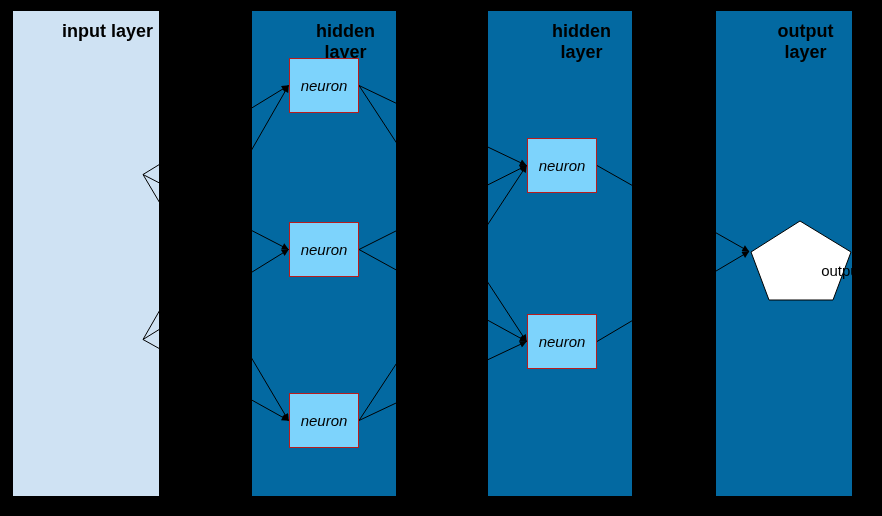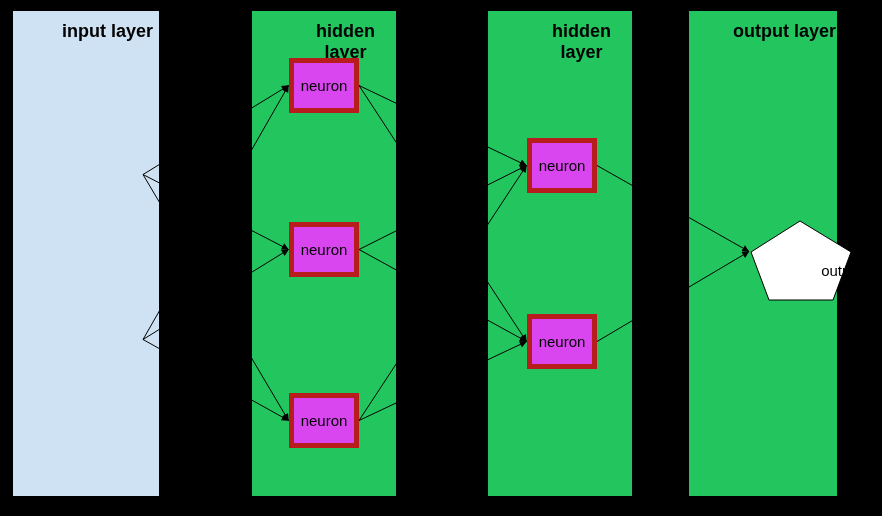--- a/index.html
+++ b/index.html
@@ -9,27 +9,27 @@
     height: 516px;
     background: #000000;
     overflow: hidden;
     font-family: "Liberation Sans", sans-serif;
     color: #000000;
   }
   .panel {
     position: absolute;
     top: 11px;
     height: 485px;
-    background: #22c55e;
+    background: #0369a1;
   }
   .panel.input-panel { background: #cfe2f3; }
   .panel-input   { left: 13px;  width: 146px; }
   .panel-hidden1 { left: 252px; width: 144px; }
   .panel-hidden2 { left: 488px; width: 144px; }
-  .panel-output  { left: 689px; width: 148px; }
+  .panel-output  { left: 716px; width: 136px; }
   .layer-title {
     position: relative;
     padding-top: 10px;
     text-align: center;
     font-size: 18px;
     font-weight: bold;
     color: #000000;
     padding-left: 43px;
   }
   svg.edges {
@@ -37,25 +37,26 @@
     left: 0; top: 0;
     width: 882px; height: 516px;
     pointer-events: none;
     z-index: 2;
   }
   .node {
     position: absolute;
     display: flex;
     align-items: center;
     justify-content: center;
-    background: #d946ef;
-    border: 5px solid #b91c1c;
+    background: #7dd3fc;
+    border: 1px solid #b91c1c;
     box-sizing: border-box;
     font-size: 15px;
     z-index: 3;
+    font-style: italic;
   }
   .node.circle { border-radius: 50%; width: 111px; height: 111px; left: 32px; }
   .node.circle.c1 { top: 119px; }
   .node.circle.c2 { top: 284px; }
   .node.rect { width: 70px; height: 55px; }
   .node.rect.n1 { left: 289px; top: 58px; }
   .node.rect.n2 { left: 289px; top: 222px; }
   .node.rect.n3 { left: 289px; top: 393px; }
   .node.rect.m1 { left: 527px; top: 138px; }
   .node.rect.m2 { left: 527px; top: 314px; }

